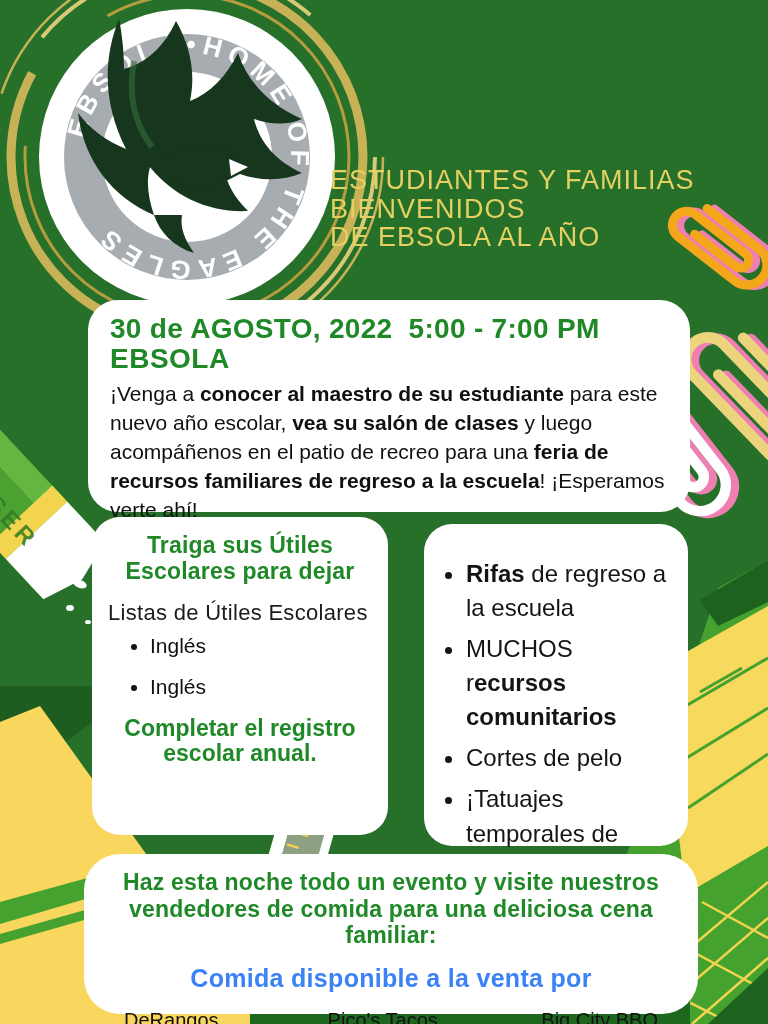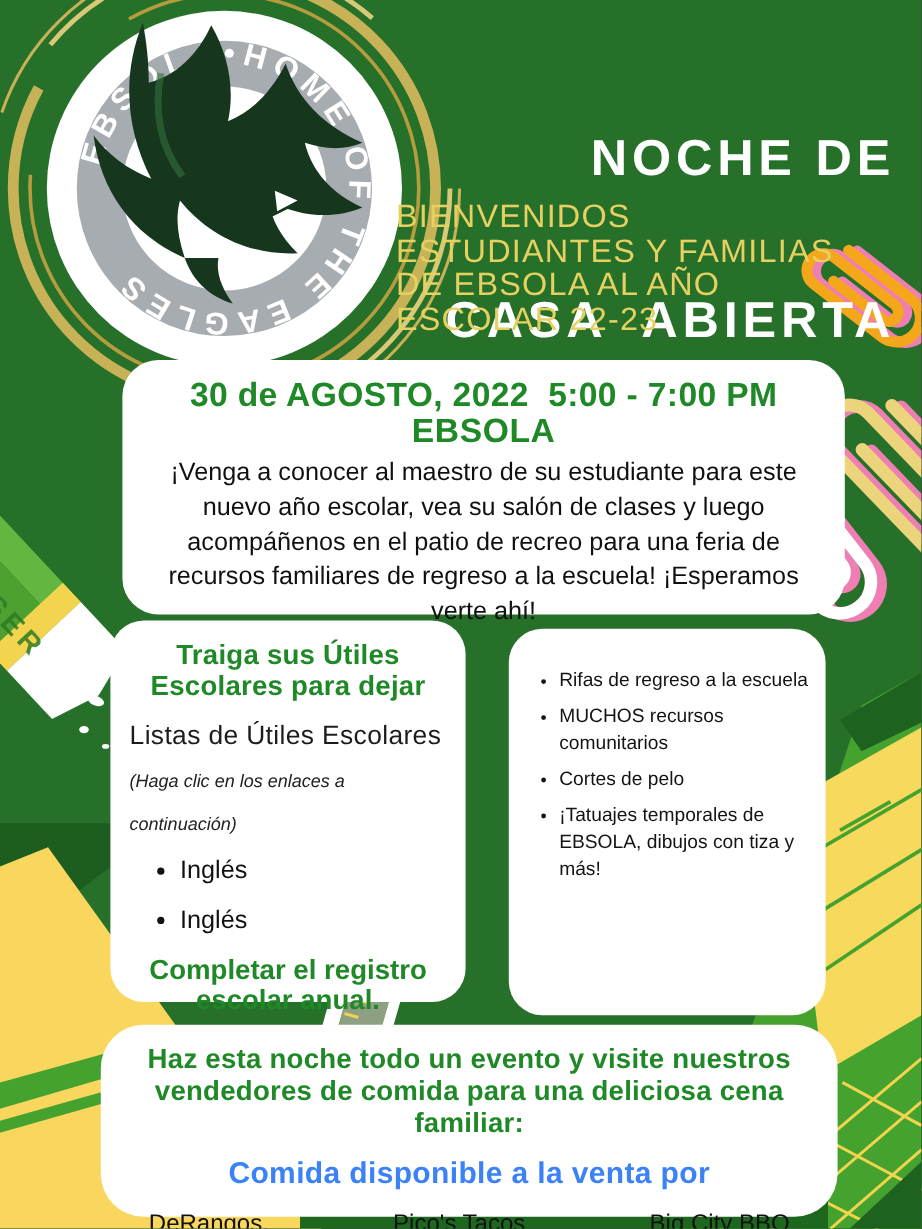--- a/index.html
+++ b/index.html
@@ -17,38 +17,38 @@
     color:#ffffff;font-weight:800;font-size:42px;line-height:1.07;
     letter-spacing:4px;white-space:pre;
   }
   .subtitle{
     position:absolute;left:330px;top:166px;z-index:3;
     color:#e5d061;font-size:27px;line-height:1.06;letter-spacing:1px;
   }
 
   
   .card{position:absolute;background:#ffffff;z-index:5;box-sizing:border-box;}
-  .card-main{left:88px;top:300px;width:602px;height:212px;border-radius:30px;padding:13px 22px 0 22px;text-align:center;margin-left:14px;}
+  .card-main{left:88px;top:300px;width:602px;height:212px;border-radius:30px;padding:13px 22px 0 22px;}
   .card-main .h1{color:#1f8827;font-weight:800;font-size:28px;line-height:1.15;white-space:pre;letter-spacing:.3px;}
   .card-main .h2{color:#1f8827;font-weight:800;font-size:28px;line-height:1.0;letter-spacing:.5px;}
   .card-main .para{margin-top:7px;color:#101010;font-size:21px;line-height:1.38;}
-  .seg-b{font-weight:400;}
+  .seg-b{font-weight:700;}
 
   .card-supplies{left:92px;top:517px;width:296px;height:318px;border-radius:28px;padding:16px 16px 0 16px;}
   .card-title{color:#1f8827;font-weight:800;font-size:23px;line-height:1.12;text-align:center;letter-spacing:.2px;}
   .list-heading{margin-top:15px;color:#1c1c1c;font-size:22px;letter-spacing:.3px;}
   .note{margin-top:8px;color:#222222;font-size:15px;font-style:italic;line-height:2.4;}
   .supply-links{margin:8px 0 0 0;padding-left:42px;}
   .supply-links li{font-size:21px;color:#111111;margin-bottom:17px;}
   .supply-links a{color:#111111;cursor:pointer;}
   .card-footer{margin-top:12px;color:#1f8827;font-weight:800;font-size:23px;line-height:1.1;text-align:center;}
 
   .card-fair{left:424px;top:524px;width:264px;height:322px;border-radius:28px;padding:19px 14px 0 14px;}
   .fair-list{margin:14px 0 0 0;padding-left:28px;}
-  .fair-list li{font-size:16px;line-height:1.42;color:#141414;margin-bottom:7px;}
+  .fair-list li{font-size:24px;line-height:1.42;color:#141414;margin-bottom:7px;}
 
   .card-food{left:84px;top:854px;width:614px;height:160px;border-radius:36px;padding:15px 26px 12px 26px;text-align:center;}
   .food-heading{color:#1f8827;font-weight:800;font-size:23px;line-height:1.16;letter-spacing:.2px;}
   .food-subheading{margin-top:15px;color:#3b82f6;font-weight:800;font-size:25px;letter-spacing:.3px;}
   .vendors{display:flex;justify-content:space-between;margin-top:16px;padding:0 14px;}
   .vendors span{font-size:20px;color:#111111;}
 </style>
 </head>
 <body>
 
@@ -156,41 +156,35 @@
         C226,180 254,182 278,172 C252,160 236,142 230,118 C248,124 264,124 278,118
         C246,104 224,82 214,52 C202,76 186,92 166,100 C172,72 166,44 152,20
         C140,46 122,62 100,68 C100,50 98,33 95,18 Z"></path>
       <path fill="#16361e" d="M130,214 C136,232 150,246 170,252 C160,238 156,226 158,214 Z"></path>
       <path fill="#16361e" d="M126,166 C146,148 174,140 198,146 L216,154 L204,162 L222,170 L206,178 C182,190 152,188 126,166 Z"></path>
       <path fill="#ffffff" d="M205,158 L224,166 L207,175 Z"></path>
       <path fill="none" stroke="#35703c" stroke-width="6" opacity="0.6" d="M110,60 C104,92 110,122 128,146"></path>
     </g>
   </svg>
 
-  <div class="title">
-    <div>NOCHE DE</div>
-    <div>CASA  ABIERTA</div>
-  </div>
   <div class="subtitle">
+    <div>ESTUDIANTES Y FAMILIAS</div>
     <div>BIENVENIDOS</div>
-    <div>ESTUDIANTES Y FAMILIAS</div>
     <div>DE EBSOLA AL AÑO</div>
-    <div>ESCOLAR 22-23</div>
   </div>
 
   <div class="card card-main">
     <div class="h1">30 de AGOSTO, 2022  5:00 - 7:00 PM</div>
     <div class="h2">EBSOLA</div>
     <div class="para"><span>¡Venga a </span><span class="seg-b">conocer al maestro de su estudiante</span><span> para este nuevo año escolar, </span><span class="seg-b">vea su salón de clases</span><span> y luego acompáñenos en el patio de recreo para una </span><span class="seg-b">feria de recursos familiares de regreso a la escuela</span><span>! ¡Esperamos verte ahí!</span></div>
   </div>
 
   <div class="card card-supplies">
     <div class="card-title">Traiga sus Útiles Escolares para dejar</div>
     <div class="list-heading">Listas de Útiles Escolares</div>
-    <div class="note">(Haga clic en los enlaces a continuación)</div>
     <ul class="supply-links">
       <li><a>Inglés</a></li>
       <li><a>Inglés</a></li>
     </ul>
     <div class="card-footer">Completar el registro escolar anual.</div>
   </div>
 
   <div class="card card-fair">
     <ul class="fair-list">
       <li><span class="seg-b">Rifas</span><span> de regreso a la escuela</span></li>

